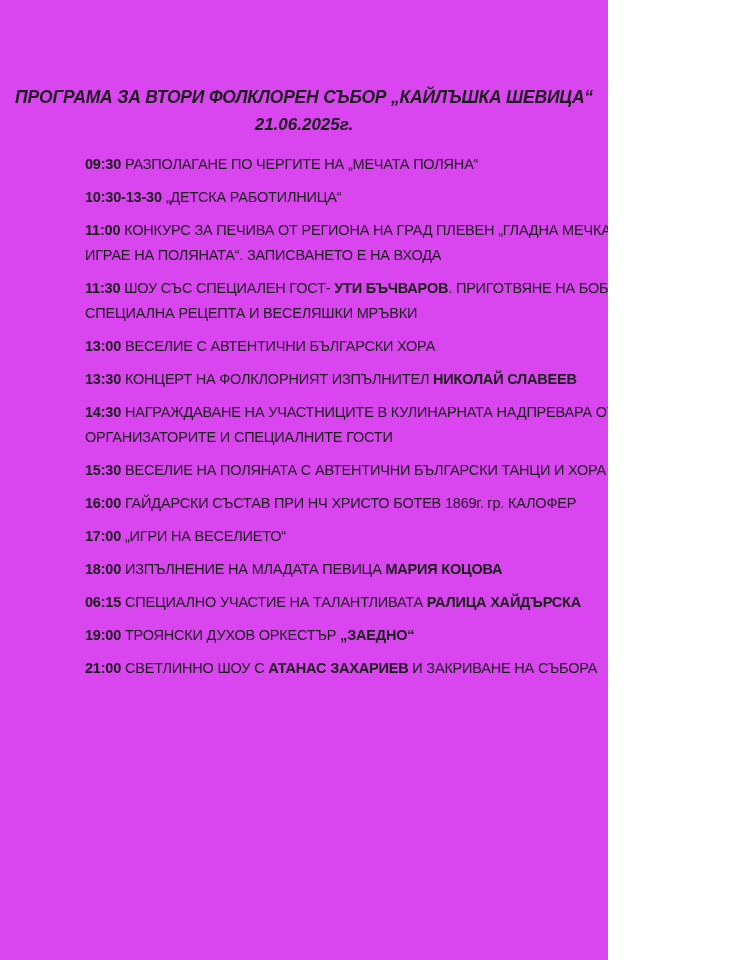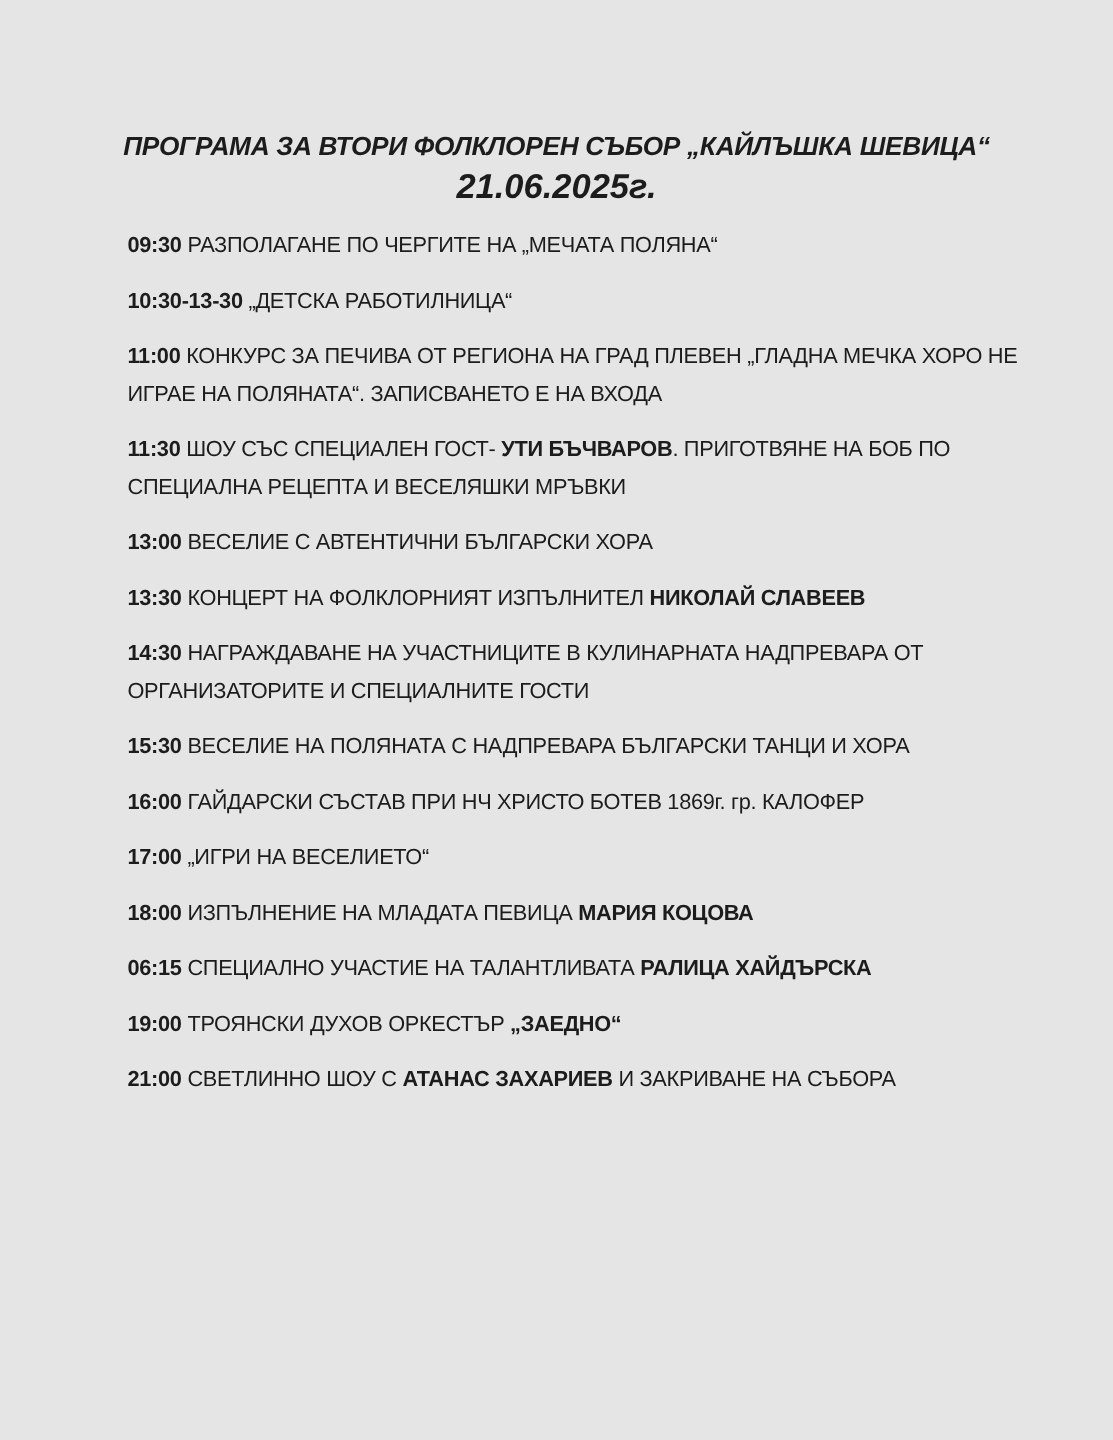--- a/index.html
+++ b/index.html
@@ -2,54 +2,54 @@
 <html><head>
 <meta charset="utf-8">
 <style>
   html, body {
     margin: 0;
     padding: 0;
     background: #ffffff;
   }
   .page {
     position: relative;
-    width: 742px;
+    width: 608px;
     height: 960px;
-    background: #e5e5e5;
+    background: #d946ef;
     overflow: hidden;
     font-family: "Liberation Sans", sans-serif;
     color: #1c1c1c;
   }
   .doc-header {
     padding-top: 84px;
     text-align: center;
   }
   .doc-title {
     margin: 0;
     font-size: 17.5px;
     font-weight: 700;
     font-style: italic;
     line-height: 27px;
     letter-spacing: -0.2px;
     color: #1c1c1c;
   }
   .doc-date {
     margin: 0;
-    font-size: 23px;
+    font-size: 17px;
     font-weight: 700;
     font-style: italic;
     line-height: 27px;
     color: #1c1c1c;
   }
   .schedule {
     margin: 14px 0 0 85px;
     width: 600px;
   }
   .entry {
-    margin: 12px 0 8px 0;
+    margin: 0 0 8px 0;
     font-size: 14.5px;
     line-height: 25px;
     letter-spacing: -0.2px;
     color: #1c1c1c;
   }
   .entry .time {
     font-weight: 700;
   }
   .entry .bold {
     font-weight: 700;
@@ -64,21 +64,21 @@
     <div class="doc-date">21.06.2025г.</div>
   </div>
   <div class="schedule">
       <p class="entry"><span class="time">09:30</span> <span>РАЗПОЛАГАНЕ ПО ЧЕРГИТЕ НА „МЕЧАТА ПОЛЯНА“</span></p>
       <p class="entry"><span class="time">10:30-13-30</span> <span>„ДЕТСКА РАБОТИЛНИЦА“</span></p>
       <p class="entry"><span class="time">11:00</span> <span>КОНКУРС ЗА ПЕЧИВА ОТ РЕГИОНА НА ГРАД ПЛЕВЕН „ГЛАДНА МЕЧКА ХОРО НЕ ИГРАЕ НА ПОЛЯНАТА“. ЗАПИСВАНЕТО Е НА ВХОДА</span></p>
       <p class="entry"><span class="time">11:30</span> <span>ШОУ СЪС СПЕЦИАЛЕН ГОСТ- </span><span class="bold">УТИ БЪЧВАРОВ</span><span>. ПРИГОТВЯНЕ НА БОБ ПО СПЕЦИАЛНА РЕЦЕПТА И ВЕСЕЛЯШКИ МРЪВКИ</span></p>
       <p class="entry"><span class="time">13:00</span> <span>ВЕСЕЛИЕ С АВТЕНТИЧНИ БЪЛГАРСКИ ХОРА</span></p>
       <p class="entry"><span class="time">13:30</span> <span>КОНЦЕРТ НА ФОЛКЛОРНИЯТ ИЗПЪЛНИТЕЛ </span><span class="bold">НИКОЛАЙ СЛАВЕЕВ</span></p>
       <p class="entry"><span class="time">14:30</span> <span>НАГРАЖДАВАНЕ НА УЧАСТНИЦИТЕ В КУЛИНАРНАТА НАДПРЕВАРА ОТ ОРГАНИЗАТОРИТЕ И СПЕЦИАЛНИТЕ ГОСТИ</span></p>
-      <p class="entry"><span class="time">15:30</span> <span>ВЕСЕЛИЕ НА ПОЛЯНАТА С НАДПРЕВАРА БЪЛГАРСКИ ТАНЦИ И ХОРА</span></p>
+      <p class="entry"><span class="time">15:30</span> <span>ВЕСЕЛИЕ НА ПОЛЯНАТА С АВТЕНТИЧНИ БЪЛГАРСКИ ТАНЦИ И ХОРА</span></p>
       <p class="entry"><span class="time">16:00</span> <span>ГАЙДАРСКИ СЪСТАВ ПРИ НЧ ХРИСТО БОТЕВ 1869г. гр. КАЛОФЕР</span></p>
       <p class="entry"><span class="time">17:00</span> <span>„ИГРИ НА ВЕСЕЛИЕТО“</span></p>
       <p class="entry"><span class="time">18:00</span> <span>ИЗПЪЛНЕНИЕ НА МЛАДАТА ПЕВИЦА </span><span class="bold">МАРИЯ КОЦОВА</span></p>
       <p class="entry"><span class="time">06:15</span> <span>СПЕЦИАЛНО УЧАСТИЕ НА ТАЛАНТЛИВАТА </span><span class="bold">РАЛИЦА ХАЙДЪРСКА</span></p>
       <p class="entry"><span class="time">19:00</span> <span>ТРОЯНСКИ ДУХОВ ОРКЕСТЪР </span><span class="bold">„ЗАЕДНО“</span></p>
       <p class="entry"><span class="time">21:00</span> <span>СВЕТЛИННО ШОУ С </span><span class="bold">АТАНАС ЗАХАРИЕВ</span><span> И ЗАКРИВАНЕ НА СЪБОРА</span></p>
     </div>
 </div>
 
 </body></html>

